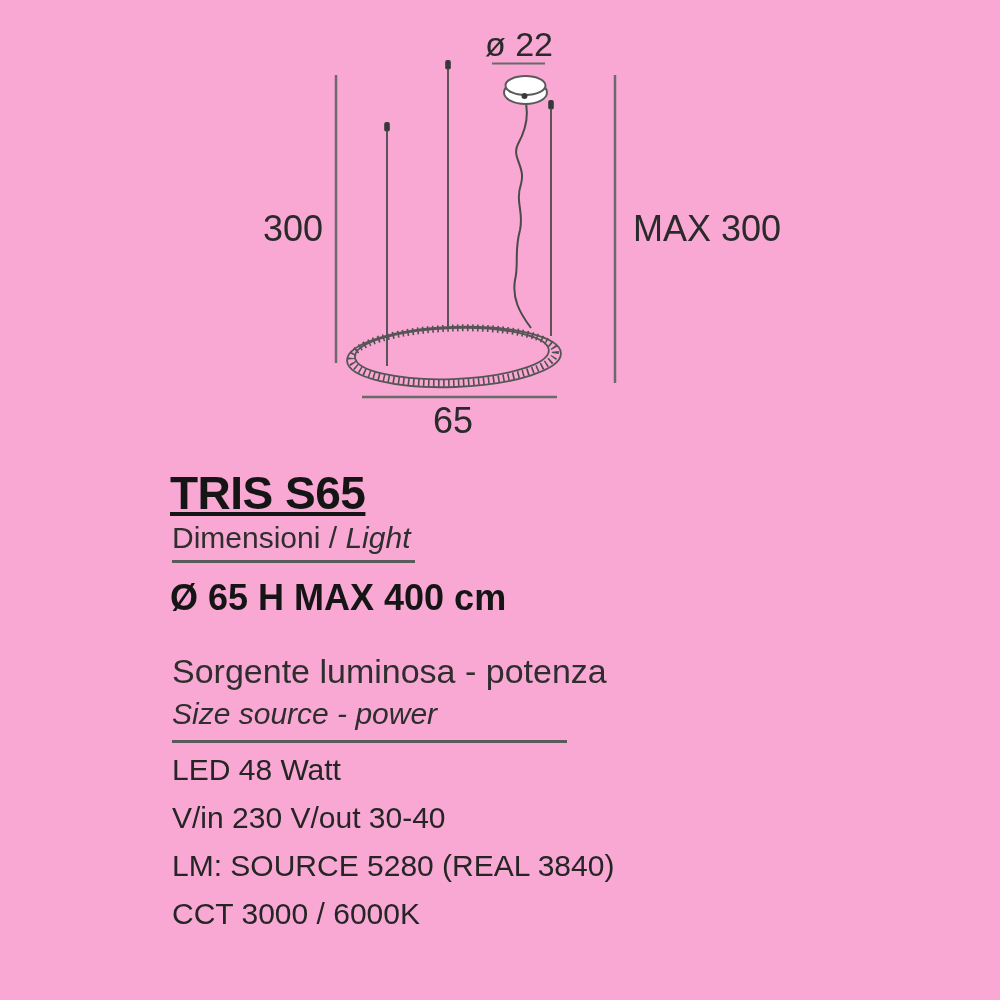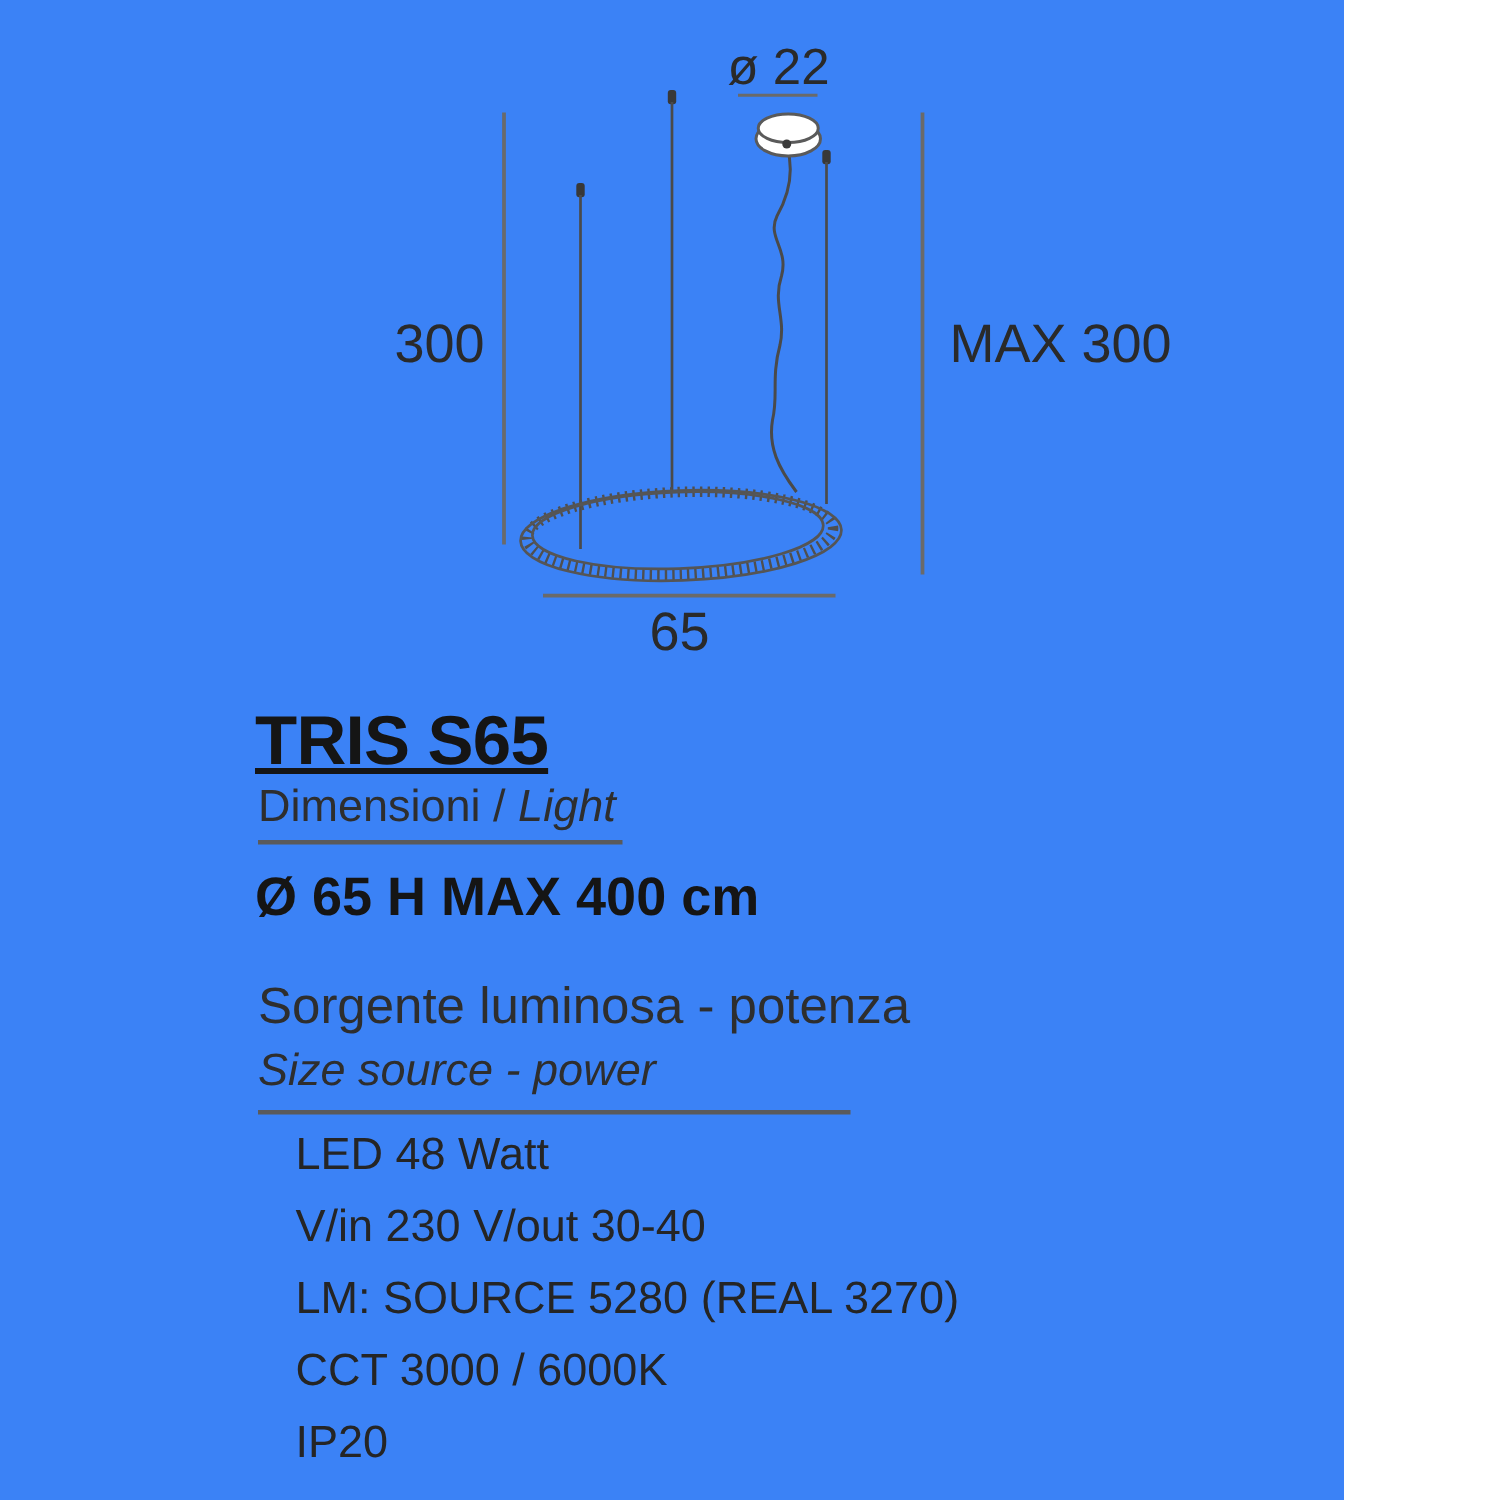--- a/index.html
+++ b/index.html
@@ -2,23 +2,23 @@
 <html><head>
 <meta charset="utf-8">
 <style>
   html, body {
     margin: 0;
     padding: 0;
     background: #ffffff;
   }
   .canvas {
     position: relative;
-    width: 896px;
+    width: 1000px;
     height: 1000px;
-    background: #3b82f6;
+    background: #f9a8d4;
     font-family: "Liberation Sans", sans-serif;
     color: #1d1d1d;
     overflow: hidden;
   }
   .drawing {
     position: absolute;
     top: 0;
     left: 0;
   }
   .svg-label {
@@ -89,21 +89,20 @@
     position: absolute;
     left: 2px;
     top: 750px;
   }
   .spec-line {
     height: 48px;
     line-height: 40px;
     font-size: 30px;
     color: #252525;
     white-space: nowrap;
-    margin-left: 25px;
   }
 </style>
 </head>
 <body>
 
 <div class="canvas">
 
   <svg class="drawing" width="1000" height="460" viewBox="0 0 1000 460">
 
     <line x1="336" y1="75" x2="336" y2="363" stroke="#6a6a6a" stroke-width="2.5"></line>
@@ -160,19 +159,18 @@
     <div class="dim-value">Ø 65 H MAX 400 cm</div>
 
     <div class="source-label-it">Sorgente luminosa - potenza</div>
     <div class="source-label-en">Size source - power</div>
 
     <div class="rule rule-2"></div>
 
     <div class="specs">
       <div class="spec-line">LED 48 Watt</div>
       <div class="spec-line">V/in 230 V/out 30-40</div>
-      <div class="spec-line">LM: SOURCE 5280 (REAL 3270)</div>
+      <div class="spec-line">LM: SOURCE 5280 (REAL 3840)</div>
       <div class="spec-line">CCT 3000 / 6000K</div>
-      <div class="spec-line">IP20</div>
     </div>
 
   </div>
 </div>
 
 </body></html>

